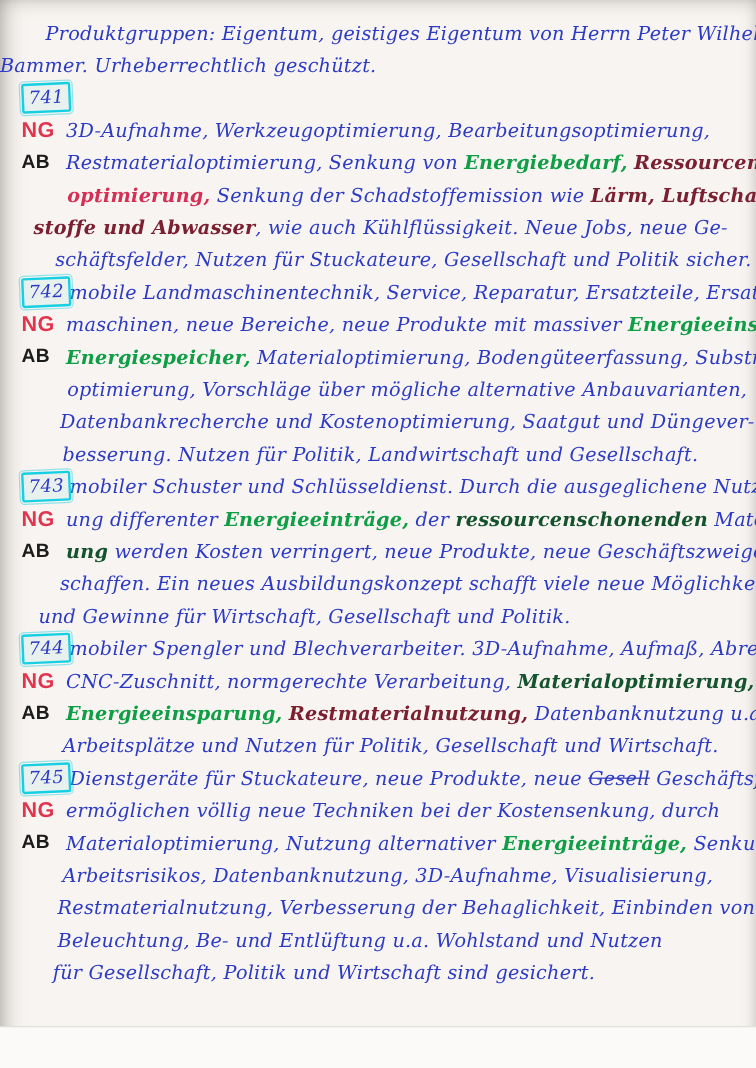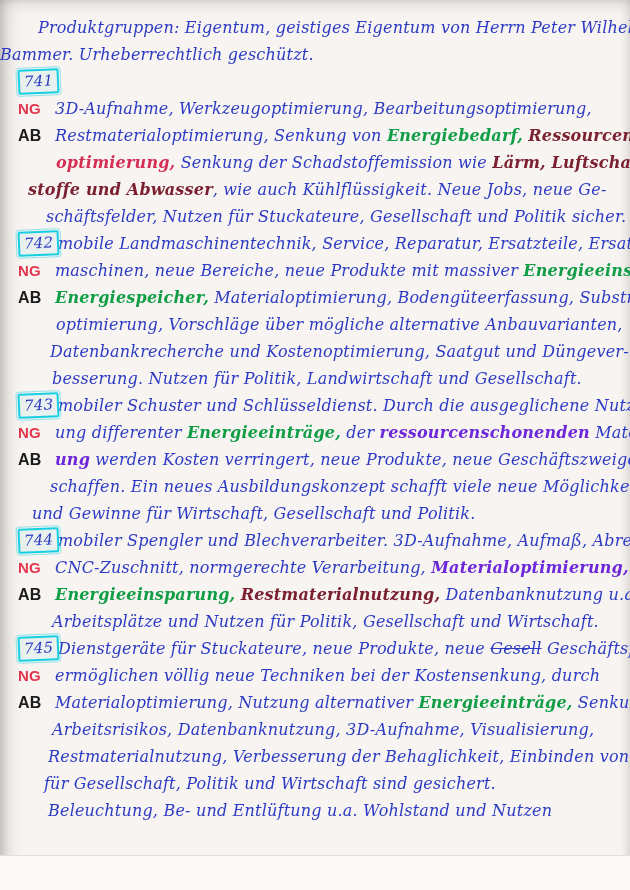--- a/index.html
+++ b/index.html
@@ -55,33 +55,33 @@
     border-radius:2px;
     color:#2d3bc4;
     font-family:"DejaVu Serif", serif;
     font-style:italic;
     font-size:15px;
     transform:rotate(-2.5deg);
     background:rgba(21,207,226,.06);
   }
   .marker.ng{
     font-family:"Liberation Sans", sans-serif;
-    font-weight:700;font-size:15px;
+    font-weight:700;font-size:18px;
     color:#e3344e;
   }
   .marker.ab{
     font-family:"Liberation Sans", sans-serif;
     font-weight:700;font-size:16px;
     color:#1c1c1c;
   }
   .seg-blue{color:#2d3bc4;}
   .seg-green{color:#0f9d45;font-weight:600;}
   .seg-red{color:#d62f55;font-weight:600;}
   .seg-maroon{color:#7b2030;font-weight:700;}
-  .seg-navy{color:#6d28d9;font-weight:700;}
+  .seg-navy{color:#14532d;font-weight:700;}
   .seg-strike{color:#2d3bc4;text-decoration:line-through;}
 </style>
 </head>
 <body>
 
 <div class="page">
   <div class="lines">
       <div class="line" style="padding-left: 38px;"><span class="seg-blue">Produktgruppen: Eigentum, geistiges Eigentum von Herrn Peter Wilhelm</span></div>
       <div class="line" style=""><span class="seg-blue">Bammer. Urheberrechtlich geschützt.</span></div>
       <div class="line" style="padding-left: 58px;"><span class="marker box">741</span></div>
@@ -103,17 +103,17 @@
       <div class="line" style="padding-left: 32px;"><span class="seg-blue">und Gewinne für Wirtschaft, Gesellschaft und Politik.</span></div>
       <div class="line" style="padding-left: 58px;"><span class="marker box">744</span><span class="seg-blue">mobiler Spengler und Blechverarbeiter. 3D-Aufnahme, Aufmaß, Abrechnung,</span></div>
       <div class="line" style="padding-left: 55px;"><span class="marker ng">NG</span><span class="seg-blue">CNC-Zuschnitt, normgerechte Verarbeitung, </span><span class="seg-navy">Materialoptimierung,</span><span class="seg-green"> massive</span></div>
       <div class="line" style="padding-left: 55px;"><span class="marker ab">AB</span><span class="seg-green">Energieeinsparung,</span><span class="seg-blue"> </span><span class="seg-maroon">Restmaterialnutzung,</span><span class="seg-blue"> Datenbanknutzung u.a. schaffen</span></div>
       <div class="line" style="padding-left: 52px;"><span class="seg-blue">Arbeitsplätze und Nutzen für Politik, Gesellschaft und Wirtschaft.</span></div>
       <div class="line" style="padding-left: 58px;"><span class="marker box">745</span><span class="seg-blue">Dienstgeräte für Stuckateure, neue Produkte, neue </span><span class="seg-strike">Gesell</span><span class="seg-blue"> Geschäftsfelder</span></div>
       <div class="line" style="padding-left: 55px;"><span class="marker ng">NG</span><span class="seg-blue">ermöglichen völlig neue Techniken bei der Kostensenkung, durch</span></div>
       <div class="line" style="padding-left: 55px;"><span class="marker ab">AB</span><span class="seg-blue">Materialoptimierung, Nutzung alternativer </span><span class="seg-green">Energieeinträge,</span><span class="seg-blue"> Senkung des</span></div>
       <div class="line" style="padding-left: 52px;"><span class="seg-blue">Arbeitsrisikos, Datenbanknutzung, 3D-Aufnahme, Visualisierung,</span></div>
       <div class="line" style="padding-left: 48px;"><span class="seg-blue">Restmaterialnutzung, Verbesserung der Behaglichkeit, Einbinden von</span></div>
+      <div class="line" style="padding-left: 48px;"><span class="seg-blue">Beleuchtung, Be- und Entlüftung u.a. Wohlstand und Nutzen</span></div>
       <div class="line" style="padding-left: 44px;"><span class="seg-blue">für Gesellschaft, Politik und Wirtschaft sind gesichert.</span></div>
-      <div class="line" style="padding-left: 48px;"><span class="seg-blue">Beleuchtung, Be- und Entlüftung u.a. Wohlstand und Nutzen</span></div>
     </div>
   <div class="bottom-band"></div>
 </div>
 
 </body></html>

